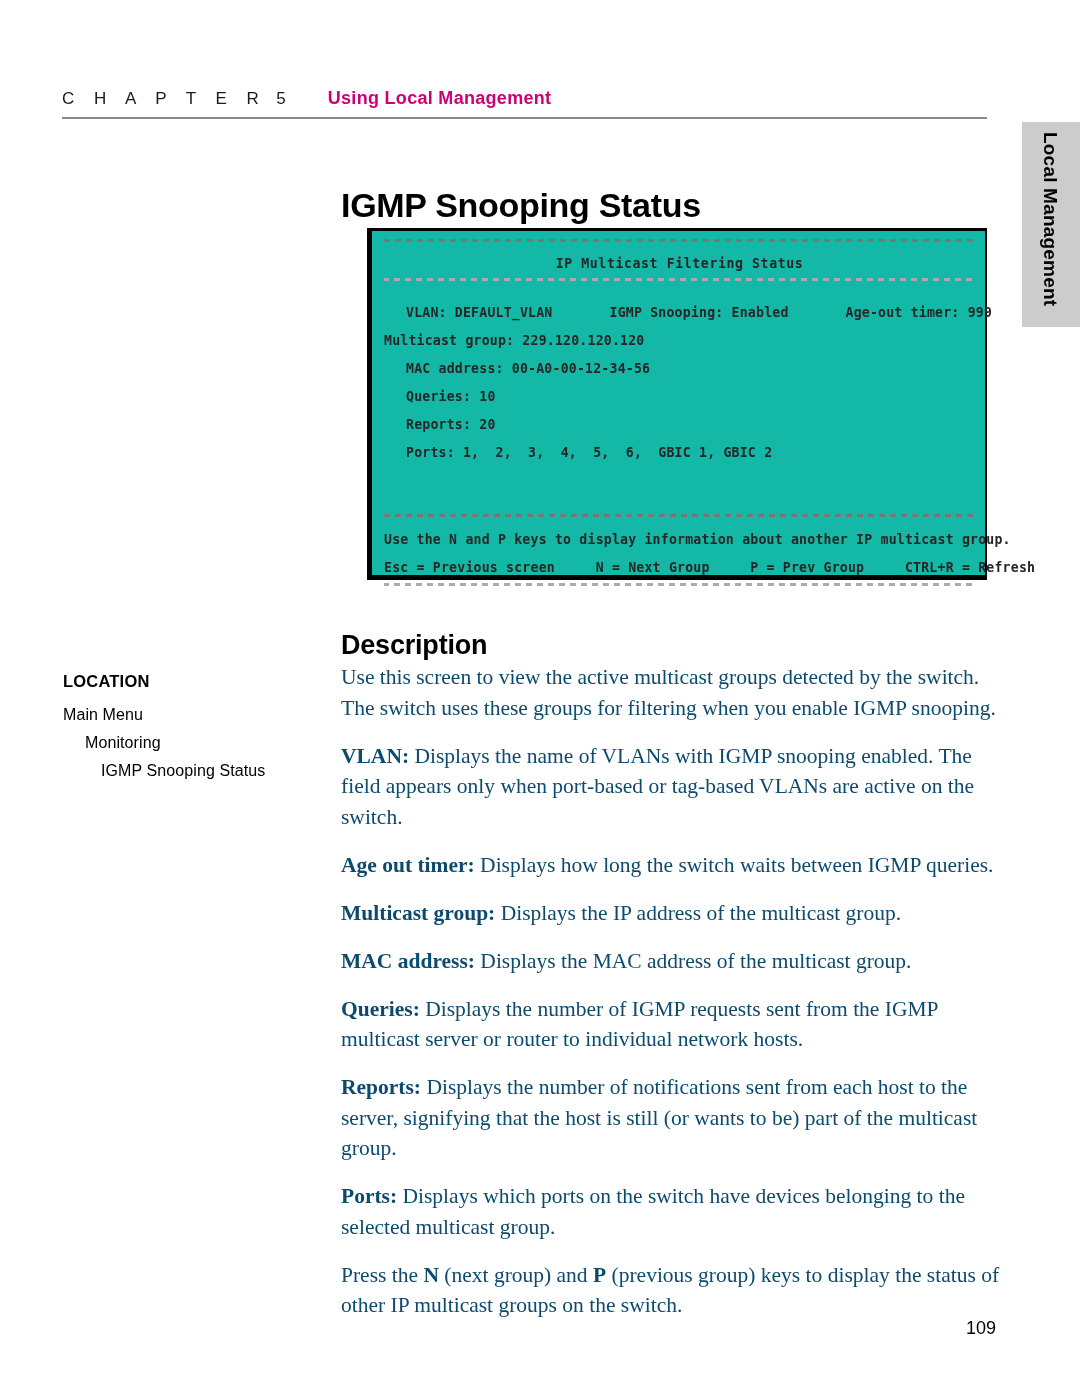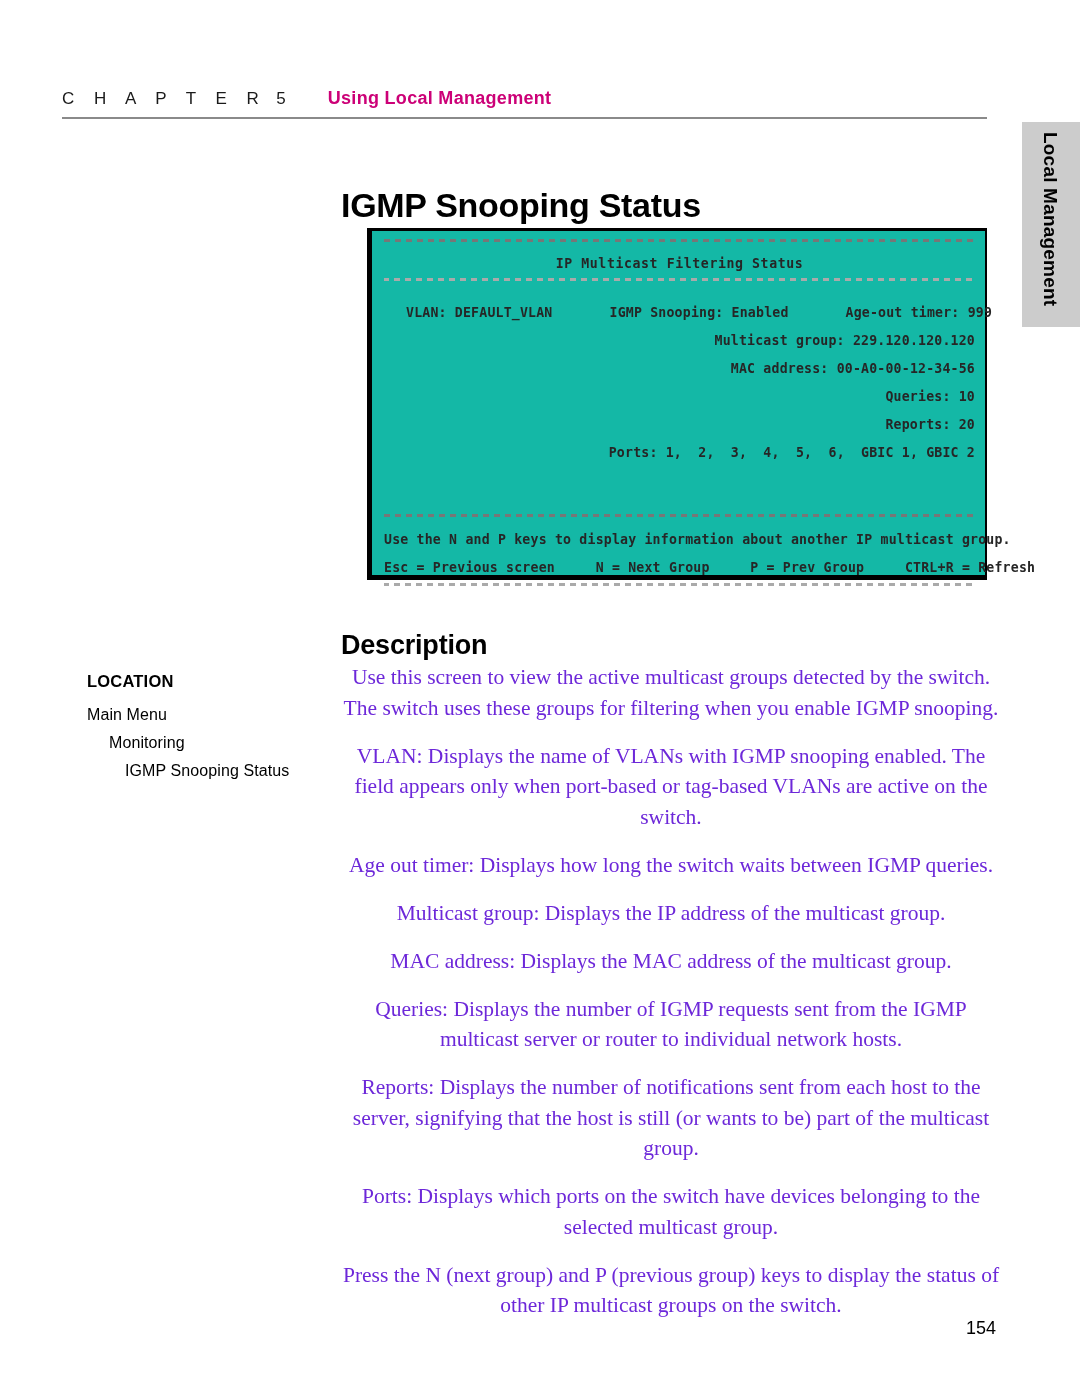--- a/index.html
+++ b/index.html
@@ -131,21 +131,20 @@
   }
   .term-sep.light {
     background-image: repeating-linear-gradient(
         to right, #aaa 0px, #aaa 5px, transparent 5px, transparent 10px);
   }
   .term-line {
     white-space: pre;
     height: 28px;
     line-height: 28px;
     letter-spacing: 0.2px;
-    text-align: right;
   }
   .term-line.title {
     text-align: center;
     letter-spacing: 0.6px;
     height: 26px;
     line-height: 26px;
   }
   .term-spacer-sm { height: 9px; }
   .term-spacer-md { height: 18px; }
   .term-spacer-lg { height: 46px; }
@@ -162,21 +161,20 @@
     color: #000000;
     letter-spacing: -0.2px;
   }
 
   
   #location-block {
     position: absolute;
     left: 63px;
     top: 672px;
     width: 260px;
-    margin-left: 24px;
   }
   #location-title {
     font-family: "Liberation Sans", sans-serif;
     font-weight: bold;
     font-size: 16.5px;
     color: #000000;
     margin-bottom: 15px;
     letter-spacing: 0.2px;
   }
   .location-item {
@@ -194,25 +192,25 @@
   #body-copy {
     position: absolute;
     left: 341px;
     top: 662px;
     width: 660px;
   }
   .body-para {
     font-family: "Liberation Serif", serif;
     font-size: 21.5px;
     line-height: 30.5px;
-    color: #6d28d9;
+    color: #0c4a6e;
     margin: 0 0 17.5px 0;
-    text-align: center;
-  }
-  .body-para b { font-weight: normal; }
+    text-align: left;
+  }
+  .body-para b { font-weight: bold; }
 
   
   #page-number {
     position: absolute;
     left: 966px;
     top: 1318px;
     font-family: "Liberation Sans", sans-serif;
     font-size: 18px;
     color: #000000;
   }
@@ -267,13 +265,13 @@
   <p class="body-para"><b>VLAN:</b><span> Displays the name of VLANs with IGMP snooping enabled. The field appears only when port-based or tag-based VLANs are active on the switch.</span></p>
   <p class="body-para"><b>Age out timer:</b><span> Displays how long the switch waits between IGMP queries.</span></p>
   <p class="body-para"><b>Multicast group:</b><span> Displays the IP address of the multicast group.</span></p>
   <p class="body-para"><b>MAC address:</b><span> Displays the MAC address of the multicast group.</span></p>
   <p class="body-para"><b>Queries:</b><span> Displays the number of IGMP requests sent from the IGMP multicast server or router to individual network hosts.</span></p>
   <p class="body-para"><b>Reports:</b><span> Displays the number of notifications sent from each host to the server, signifying that the host is still (or wants to be) part of the multicast group.</span></p>
   <p class="body-para"><b>Ports:</b><span> Displays which ports on the switch have devices belonging to the selected multicast group.</span></p>
   <p class="body-para"><span>Press the </span><b>N</b><span> (next group) and </span><b>P</b><span> (previous group) keys to display the status of other IP multicast groups on the switch.</span></p>
 </div>
 
-<div id="page-number">154</div>
+<div id="page-number">109</div>
 
 </body></html>

